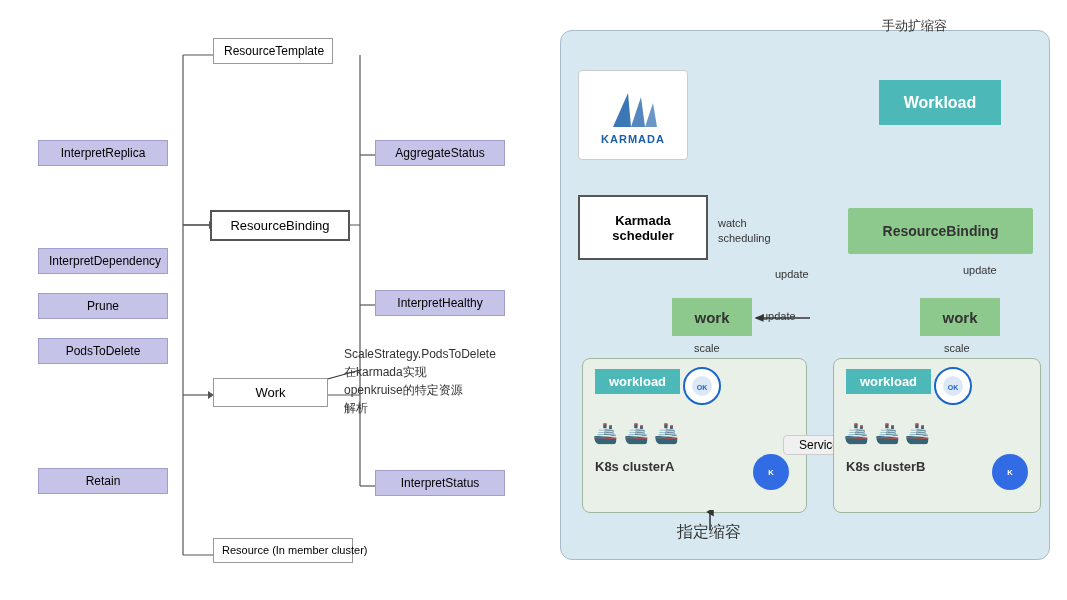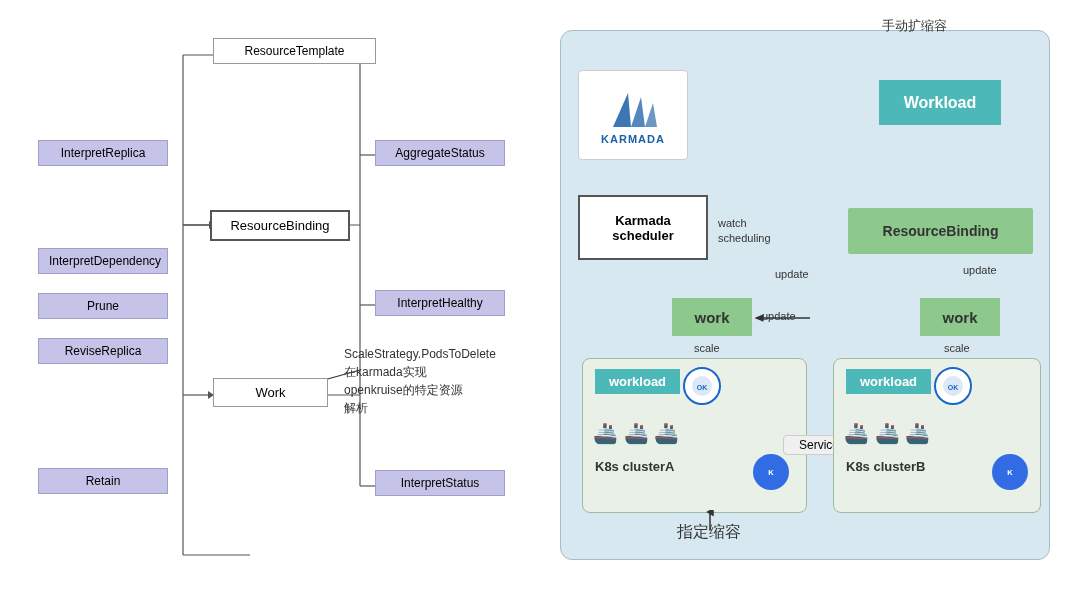--- a/index.html
+++ b/index.html
@@ -198,42 +198,46 @@
     <defs>
       <marker id="arrowhead" markerWidth="8" markerHeight="6" refX="6" refY="3" orient="auto">
         <polygon points="0 0, 8 3, 0 6" fill="#555"></polygon>
       </marker>
       <marker id="arrowhead-dark" markerWidth="8" markerHeight="6" refX="6" refY="3" orient="auto">
         <polygon points="0 0, 8 3, 0 6" fill="#333"></polygon>
       </marker>
     </defs>
   </svg>
 
-  <div class="box" style="left:213px; top:38px; width:163px; padding:5px 10px;">ResourceTemplate</div>
+  <div class="box" style="left:213px; top:38px; width:120px; padding:5px 10px;">ResourceTemplate</div>
 
   <div class="box box-purple" style="left:38px; top:140px; width:130px; padding:5px 10px;">InterpretReplica</div>
 
   <div class="box box-purple" style="left:375px; top:140px; width:130px; padding:5px 10px;">AggregateStatus</div>
 
   <div class="box box-resource-binding" style="left:210px; top:210px; width:140px; padding:6px 10px;">ResourceBinding</div>
 
   <div class="box box-purple" style="left:38px; top:248px; width:130px; padding:5px 10px;">InterpretDependency</div>
 
   <div class="box box-purple" style="left:38px; top:293px; width:130px; padding:5px 10px;">Prune</div>
 
-  <div class="box box-purple" style="left:38px; top:338px; width:130px; padding:5px 10px;">ReviseReplica</div>
+  <div class="box box-purple" style="left:38px; top:338px; width:130px; padding:5px 10px;">PodsToDelete</div>
 
   <div class="box box-purple" style="left:375px; top:290px; width:130px; padding:5px 10px;">InterpretHealthy</div>
 
   <div class="box box-work" style="left:213px; top:378px; width:115px; padding:6px 10px;">Work</div>
 
   <div class="box box-purple" style="left:38px; top:468px; width:130px; padding:5px 10px;">Retain</div>
 
   <div class="box box-purple" style="left:375px; top:470px; width:130px; padding:5px 10px;">InterpretStatus</div>
 
+  <div class="box box-resource-bottom" style="left:213px; top:538px; width:140px; padding:4px 8px; font-size:11px; line-height:1.4;">
+    <span>Resource
+(In member cluster)</span>
+  </div>
 
   <div style="position:absolute; left:344px; top:345px; font-size:12px; color:#333; max-width:180px; line-height:1.5;">
     <span>ScaleStrategy.PodsToDelete</span><br>
     <span>在karmada实现</span><br>
     <span>openkruise的特定资源</span><br>
     <span>解析</span>
   </div>
 
   <div class="right-container"></div>
 

